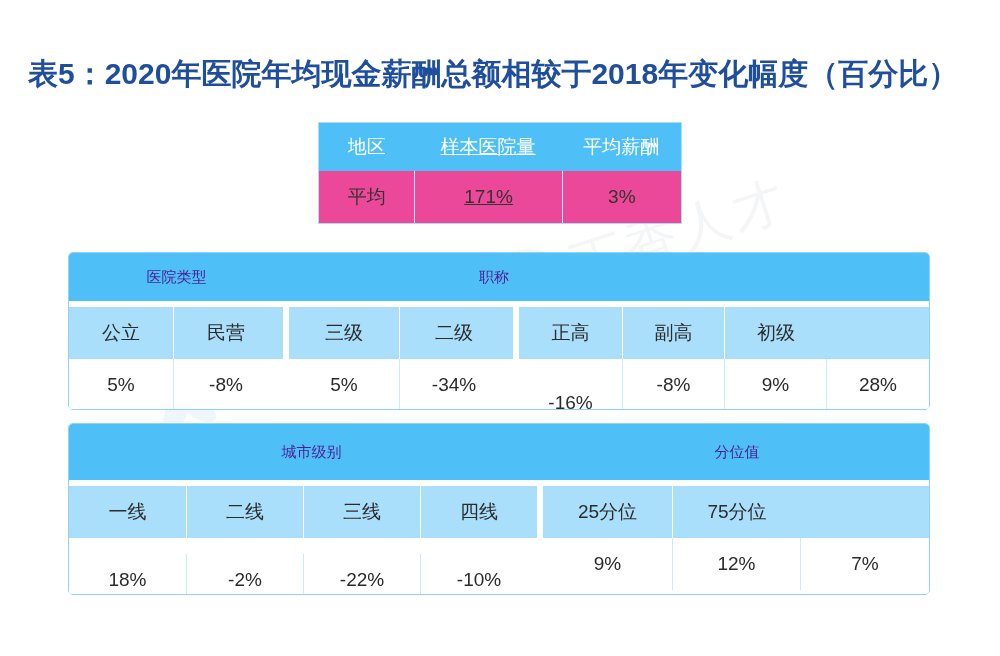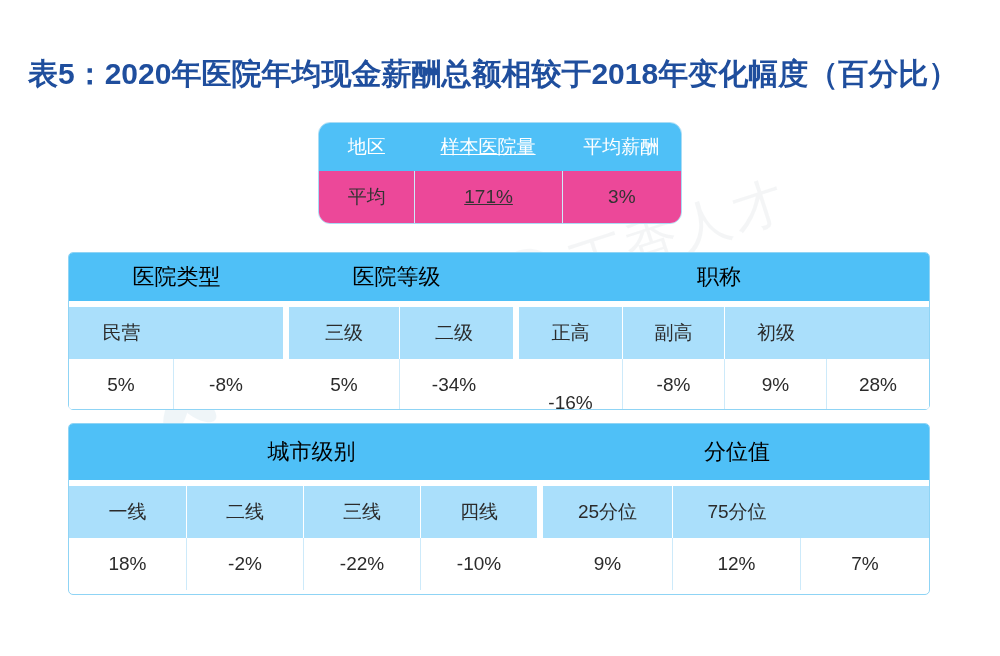--- a/index.html
+++ b/index.html
@@ -84,21 +84,21 @@
     z-index: 10;
   }
 
   
   .summary-table {
     position: absolute;
     left: 318px;
     top: 122px;
     width: 364px;
     border: 1px solid #a9dcf5;
-    border-radius: 12px;
+    border-radius: 0;
     overflow: hidden;
     background: #ffffff;
     z-index: 10;
   }
   .summary-head {
     display: flex;
     background: #4fc0f7;
     height: 48px;
   }
   .summary-head div {
@@ -140,22 +140,22 @@
   .block-2 { top: 252px; height: 158px; }
   .block-3 { top: 423px; height: 172px; }
 
   .grp-header-row {
     display: flex;
     background: #4fc0f7;
     height: 48px;
     width: 100%;
   }
   .grp-header {
-    color: #000000;
-    font-size: 22px;
+    color: #4c1d95;
+    font-size: 15px;
     display: flex;
     align-items: center;
     justify-content: center;
     white-space: nowrap;
   }
 
   .sub-area {
     display: flex;
     background: #ffffff;
     width: 100%;
@@ -227,28 +227,28 @@
     <div class="summary-body">
       <div class="col-a">平均</div>
       <div class="col-b">171%</div>
       <div class="col-c">3%</div>
     </div>
   </div>
 
   <div class="block block-2">
     <div class="grp-header-row">
       <div class="grp-header" style="width:215px;">医院类型</div>
-      <div class="grp-header" style="width:225px;">医院等级</div>
       <div class="grp-header" style="width:420px;">职称</div>
     </div>
     <div class="spacer-v"></div>
     <div class="sub-area">
 
       <div class="grp-cols gap-r" style="width:215px;">
         <div class="sub-row">
+          <div class="sub-cell" style="width:104px;">公立</div>
           <div class="sub-cell" style="width:105px;">民营</div>
         </div>
         <div class="val-row">
           <div class="val-cell" style="width:104px;">5%</div>
           <div class="val-cell" style="width:105px;">-8%</div>
         </div>
       </div>
 
       <div class="grp-cols gap-r" style="width:225px;">
         <div class="sub-row">
@@ -279,21 +279,21 @@
   </div>
 
   <div class="block block-3">
     <div class="grp-header-row" style="height:56px;padding-left:9px;">
       <div class="grp-header" style="width:472px;">城市级别</div>
       <div class="grp-header" style="width:388px;">分位值</div>
     </div>
     <div class="spacer-v"></div>
     <div class="sub-area">
 
-      <div class="grp-cols gap-r" style="width:468px;">
+      <div class="grp-cols gap-r" style="width:468px;gap:16px;">
         <div class="sub-row">
           <div class="sub-cell" style="width:117px;">一线</div>
           <div class="sub-cell" style="width:117px;">二线</div>
           <div class="sub-cell" style="width:117px;">三线</div>
           <div class="sub-cell" style="width:117px;">四线</div>
         </div>
         <div class="val-row">
           <div class="val-cell" style="width:117px;">18%</div>
           <div class="val-cell" style="width:117px;">-2%</div>
           <div class="val-cell" style="width:117px;">-22%</div>

